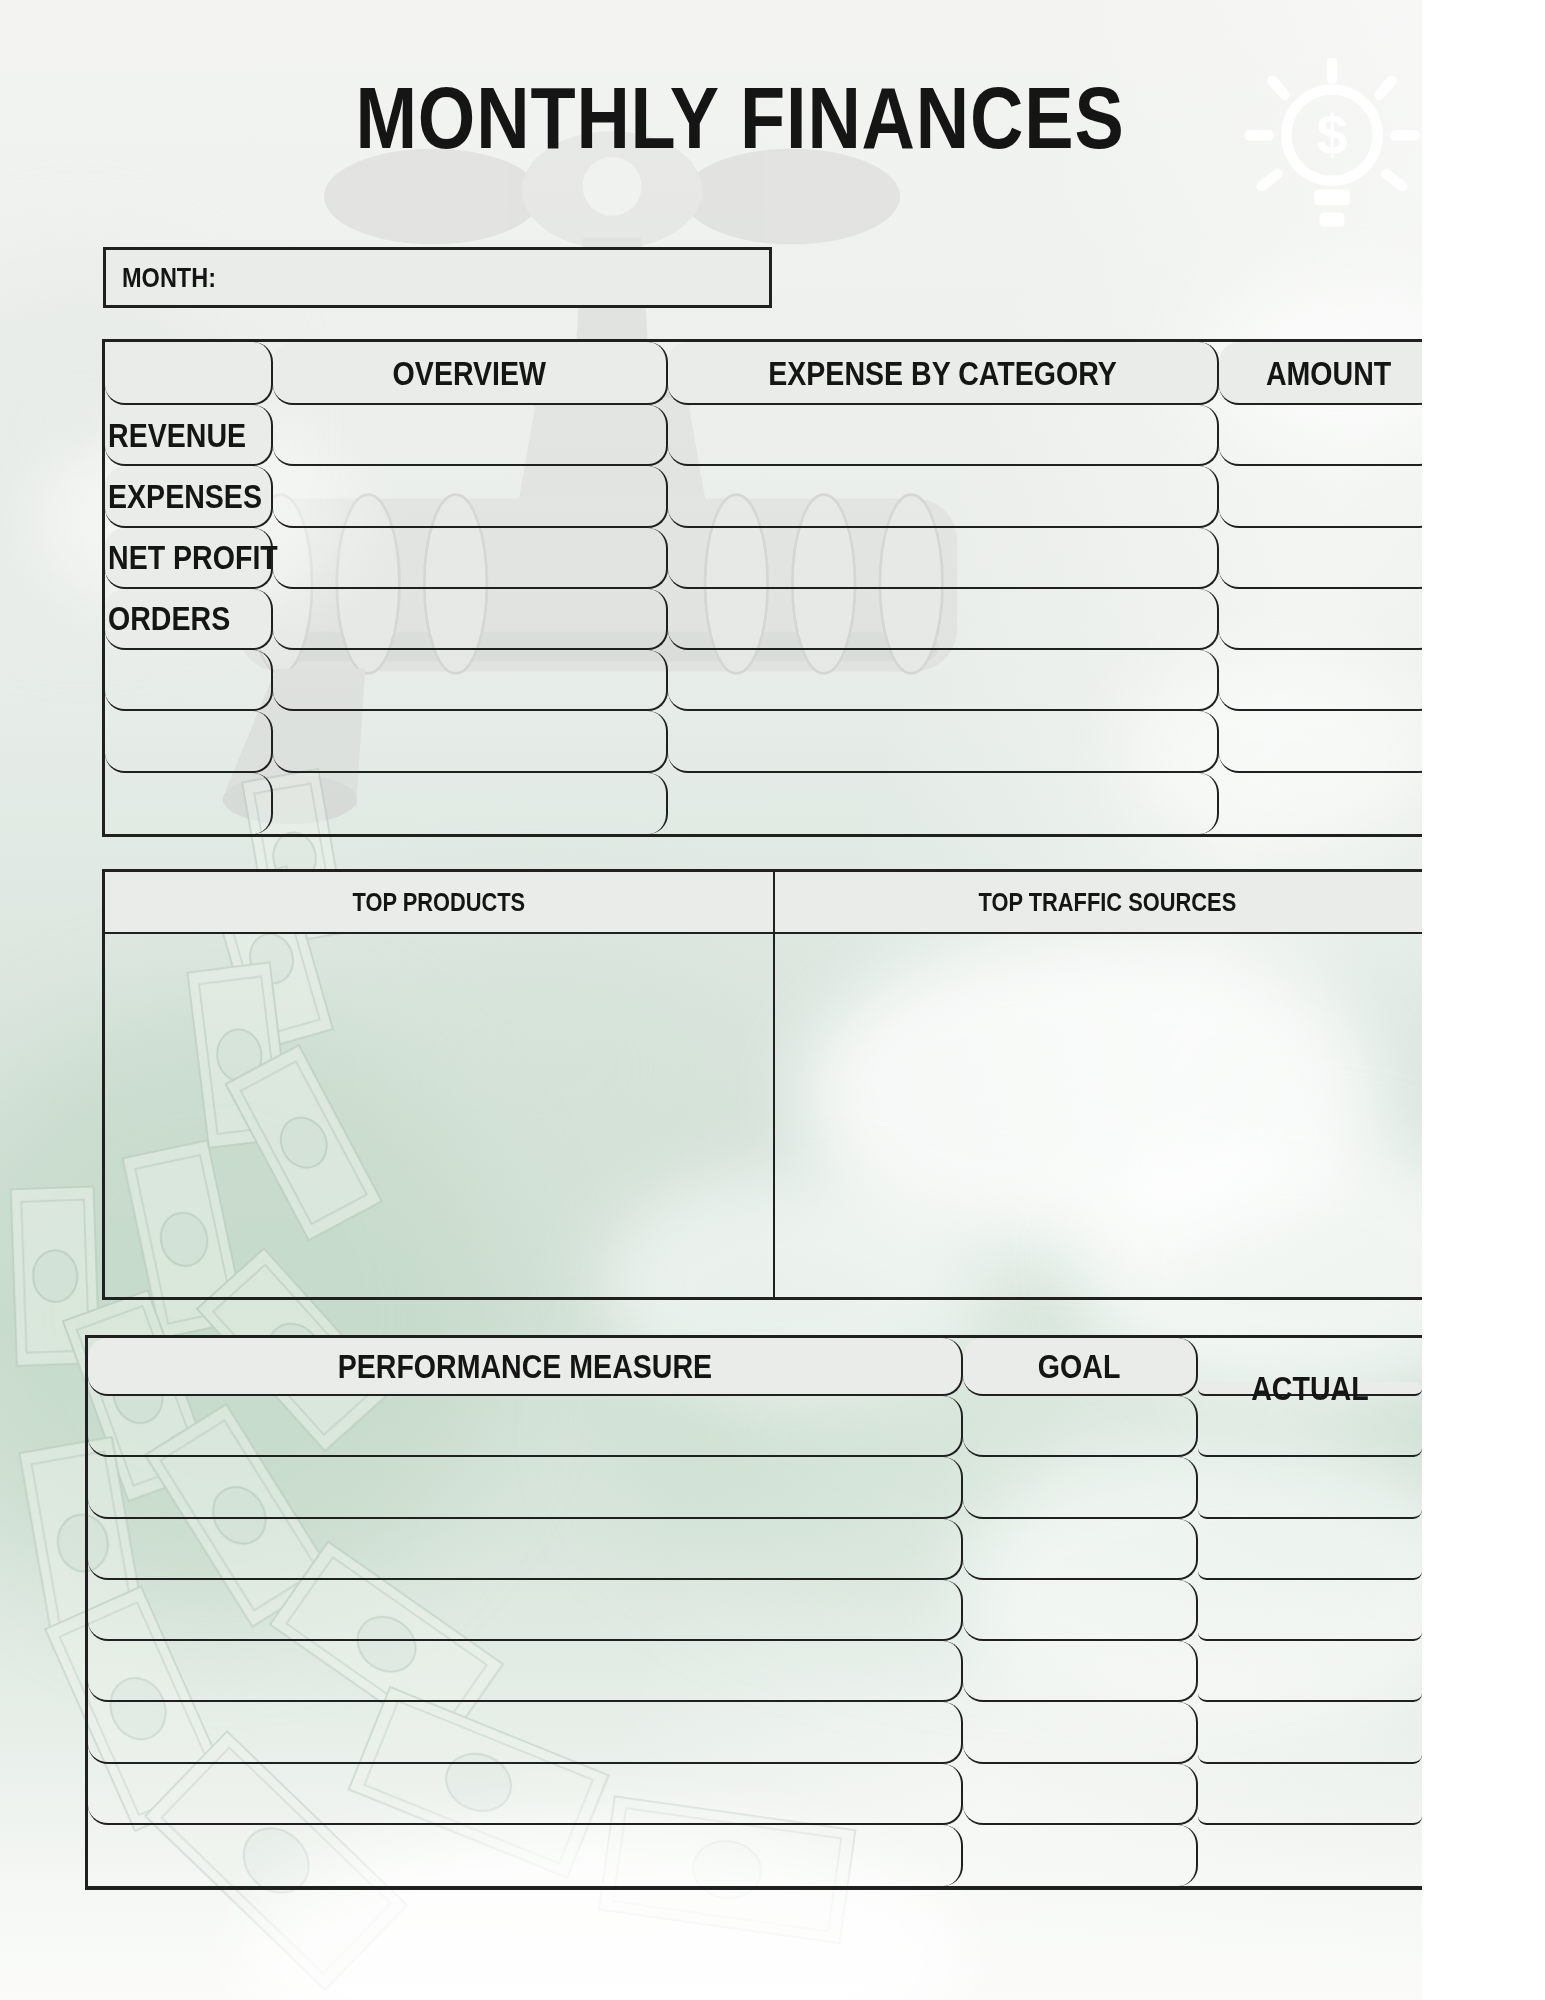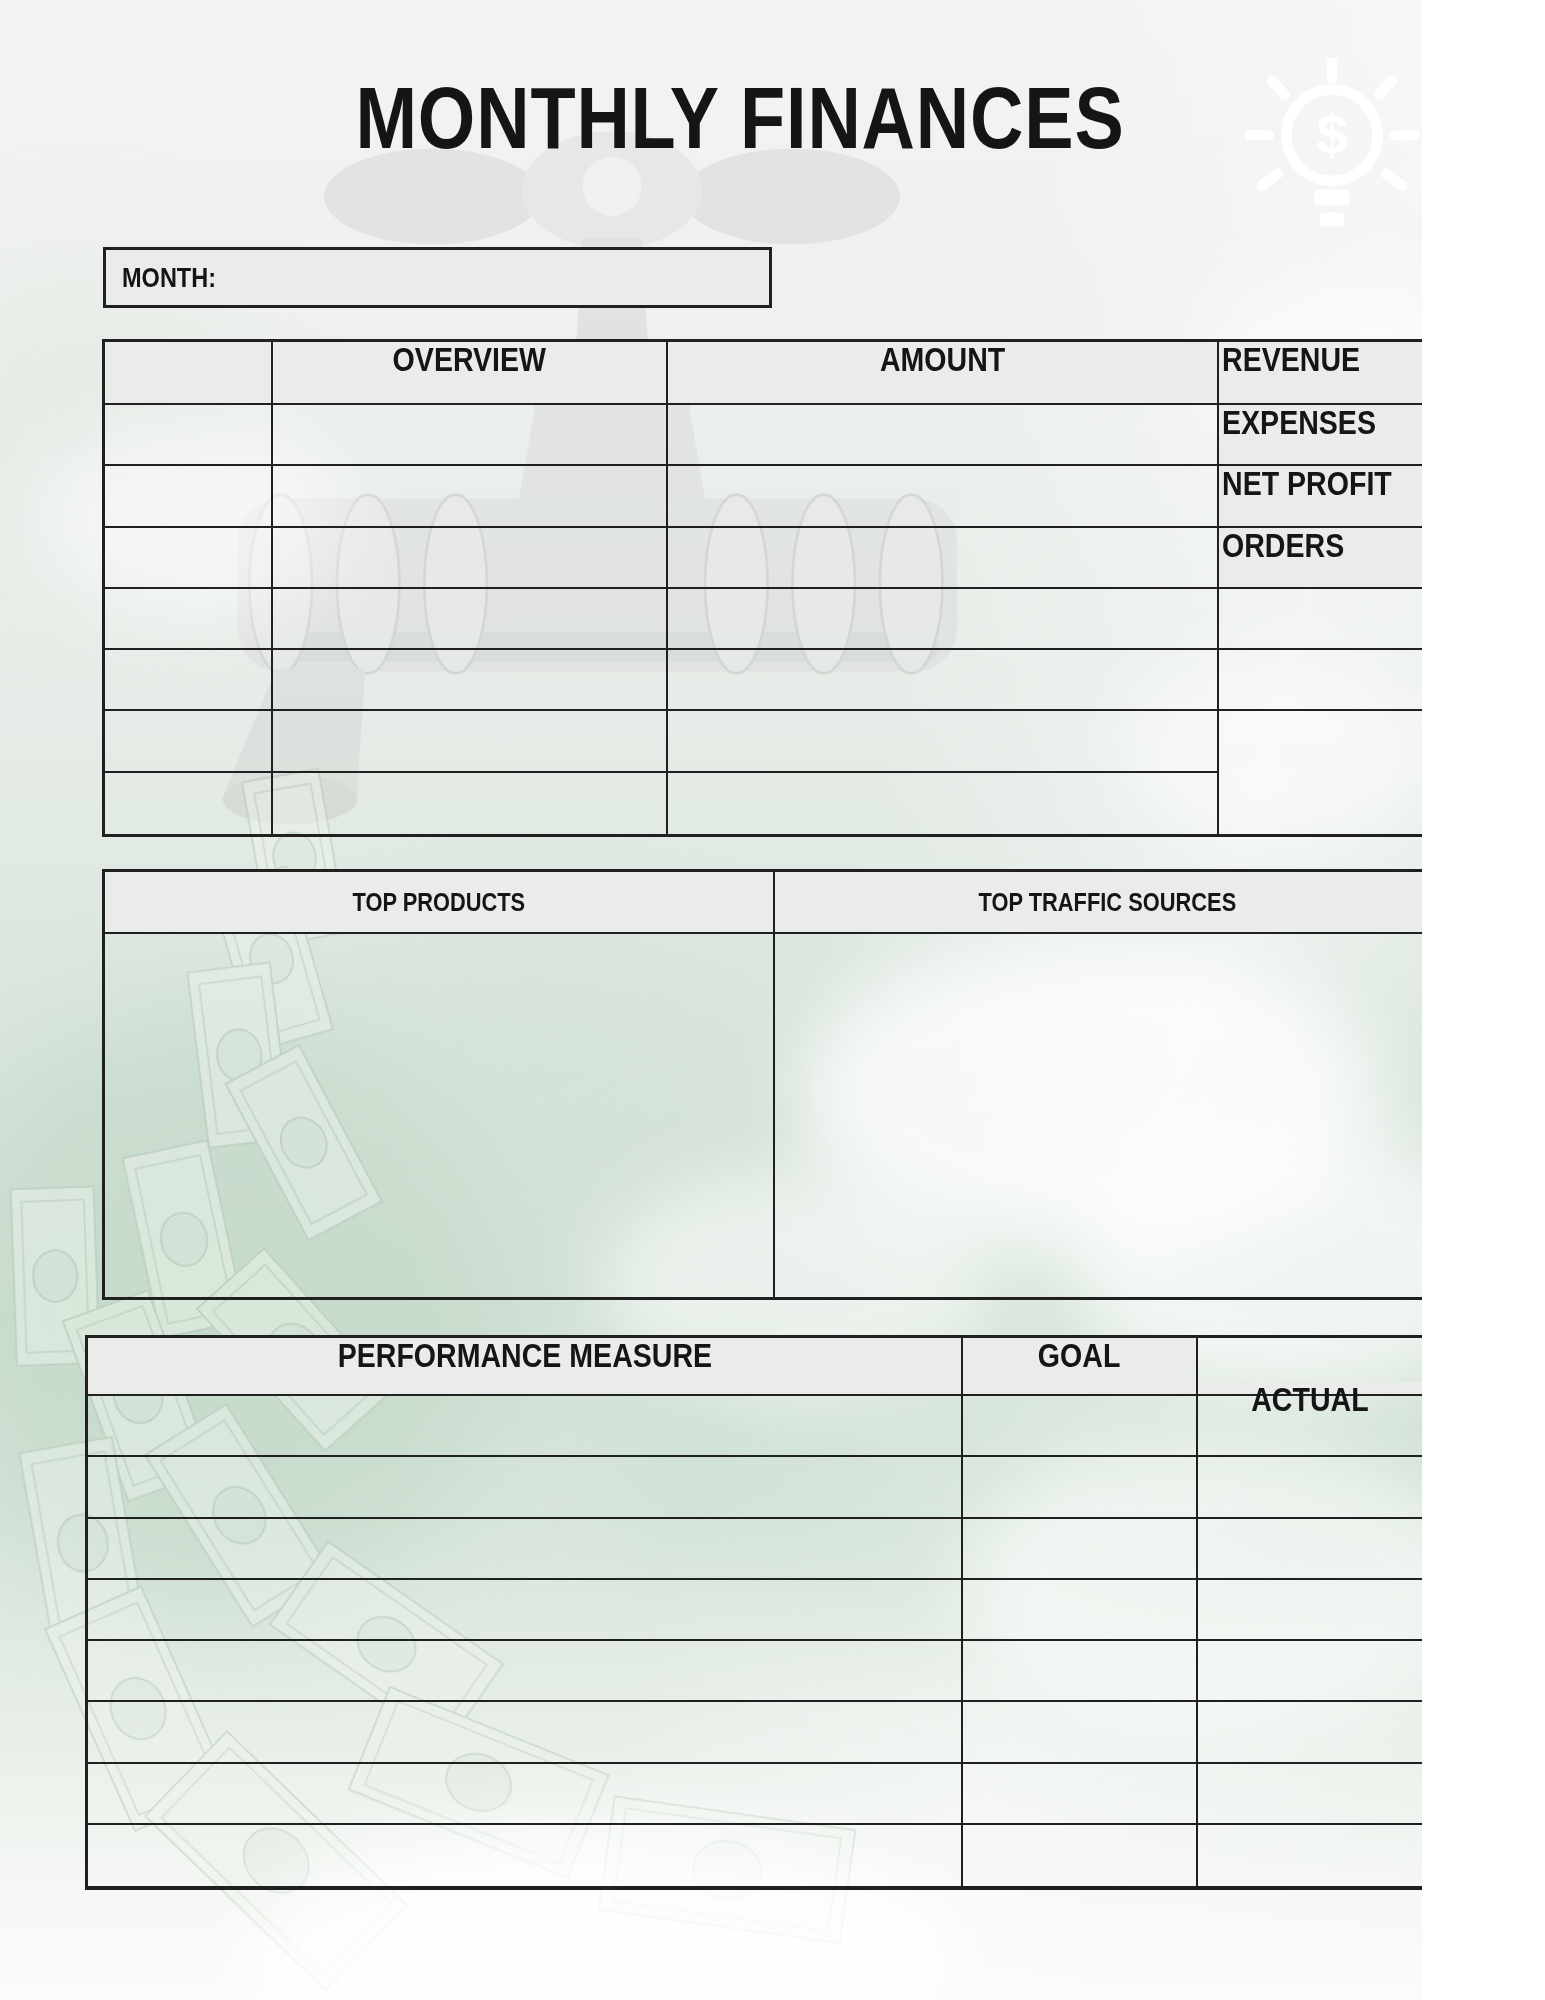--- a/index.html
+++ b/index.html
@@ -36,22 +36,22 @@
   .month-value{flex:1;font-weight:700;font-size:34px;color:var(--ink);padding-left:14px;}
 
   .grid{position:absolute;display:grid;border:3px solid var(--line);}
   #overview-grid{left:102px;top:339px;width:1340px;height:498px;
     grid-template-columns:168px 395px 551px 1fr;
     grid-template-rows:63px repeat(7,1fr);}
   #performance-grid{left:85px;top:1335px;width:1340px;height:555px;
     grid-template-columns:875px 235px 1fr;
     grid-template-rows:58px repeat(8,1fr);border-bottom-width:4px;}
   .cell{border-right:2px solid var(--line);border-bottom:2px solid var(--line);
-    display:flex;align-items:flex-start;justify-content:center;
-    font-weight:700;font-size:34px;color:var(--ink);line-height:1;}
+    display:flex;align-items:center;justify-content:center;
+    font-weight:700;font-size:34px;color:var(--ink);line-height:1;border-radius:20px;}
   .cell.left{justify-content:flex-start;padding-left:3px;}
   .cell.fill{background:var(--cell-fill);}
   #overview-grid .cell:nth-child(4n){border-right:none;}
   #overview-grid .cell:nth-last-child(-n+4){border-bottom:none;}
   #performance-grid .cell:nth-child(3n){border-right:none;margin-top:44px;}
   #performance-grid .cell:nth-last-child(-n+3){border-bottom:none;}
 
   .two-col{position:absolute;left:102px;top:869px;width:1340px;height:431px;
     border:3px solid var(--line);display:grid;grid-template-columns:668px 1fr;}
   .panel{display:flex;flex-direction:column;}
@@ -210,20 +210,23 @@
       <span class="month-label"><span class="cond cond-left">MONTH:</span></span>
       <span class="month-value"></span>
     </div>
 
     <div id="overview-grid" class="grid">
         <div class="cell fill"></div>
         <div class="cell fill">
           <span class="cond">OVERVIEW</span>
         </div>
         <div class="cell fill">
+          <span class="cond">EXPENSE BY CATEGORY</span>
+        </div>
+        <div class="cell fill">
           <span class="cond">AMOUNT</span>
         </div>
         <div class="cell fill left">
           <span class="cond cond-left">REVENUE</span>
         </div>
         <div class="cell"></div>
         <div class="cell"></div>
         <div class="cell"></div>
         <div class="cell fill left">
           <span class="cond cond-left">EXPENSES</span>

